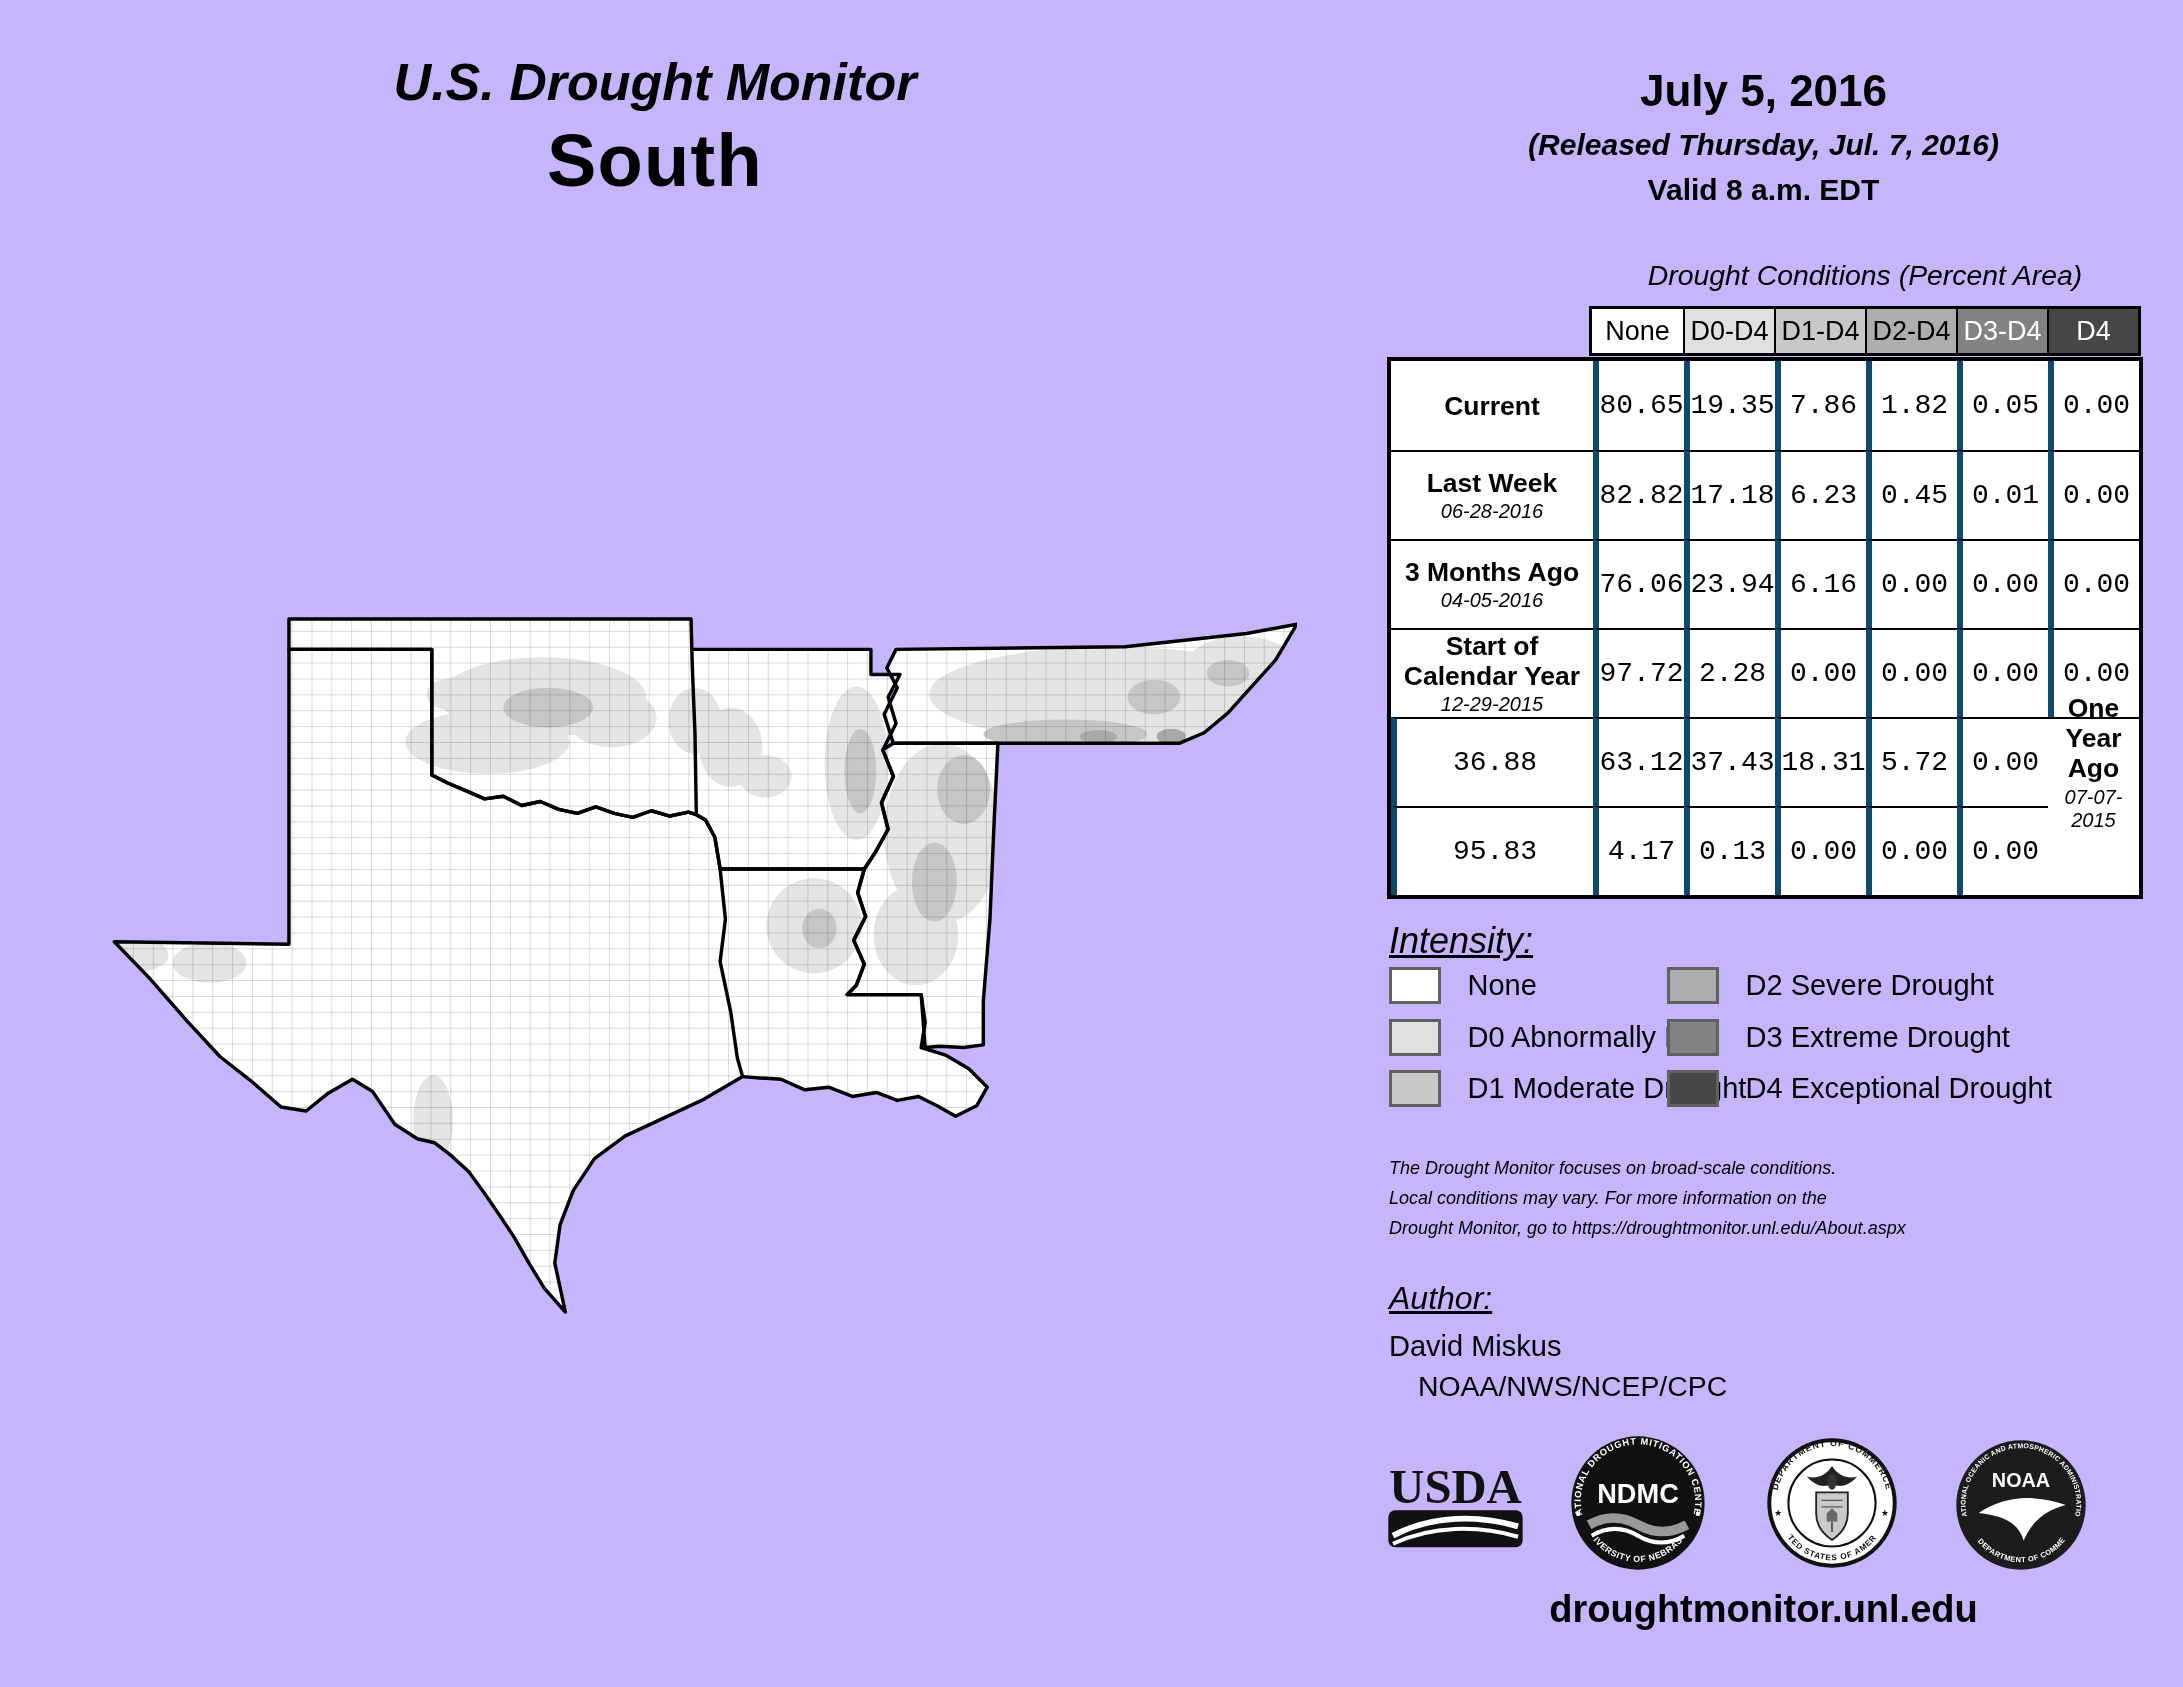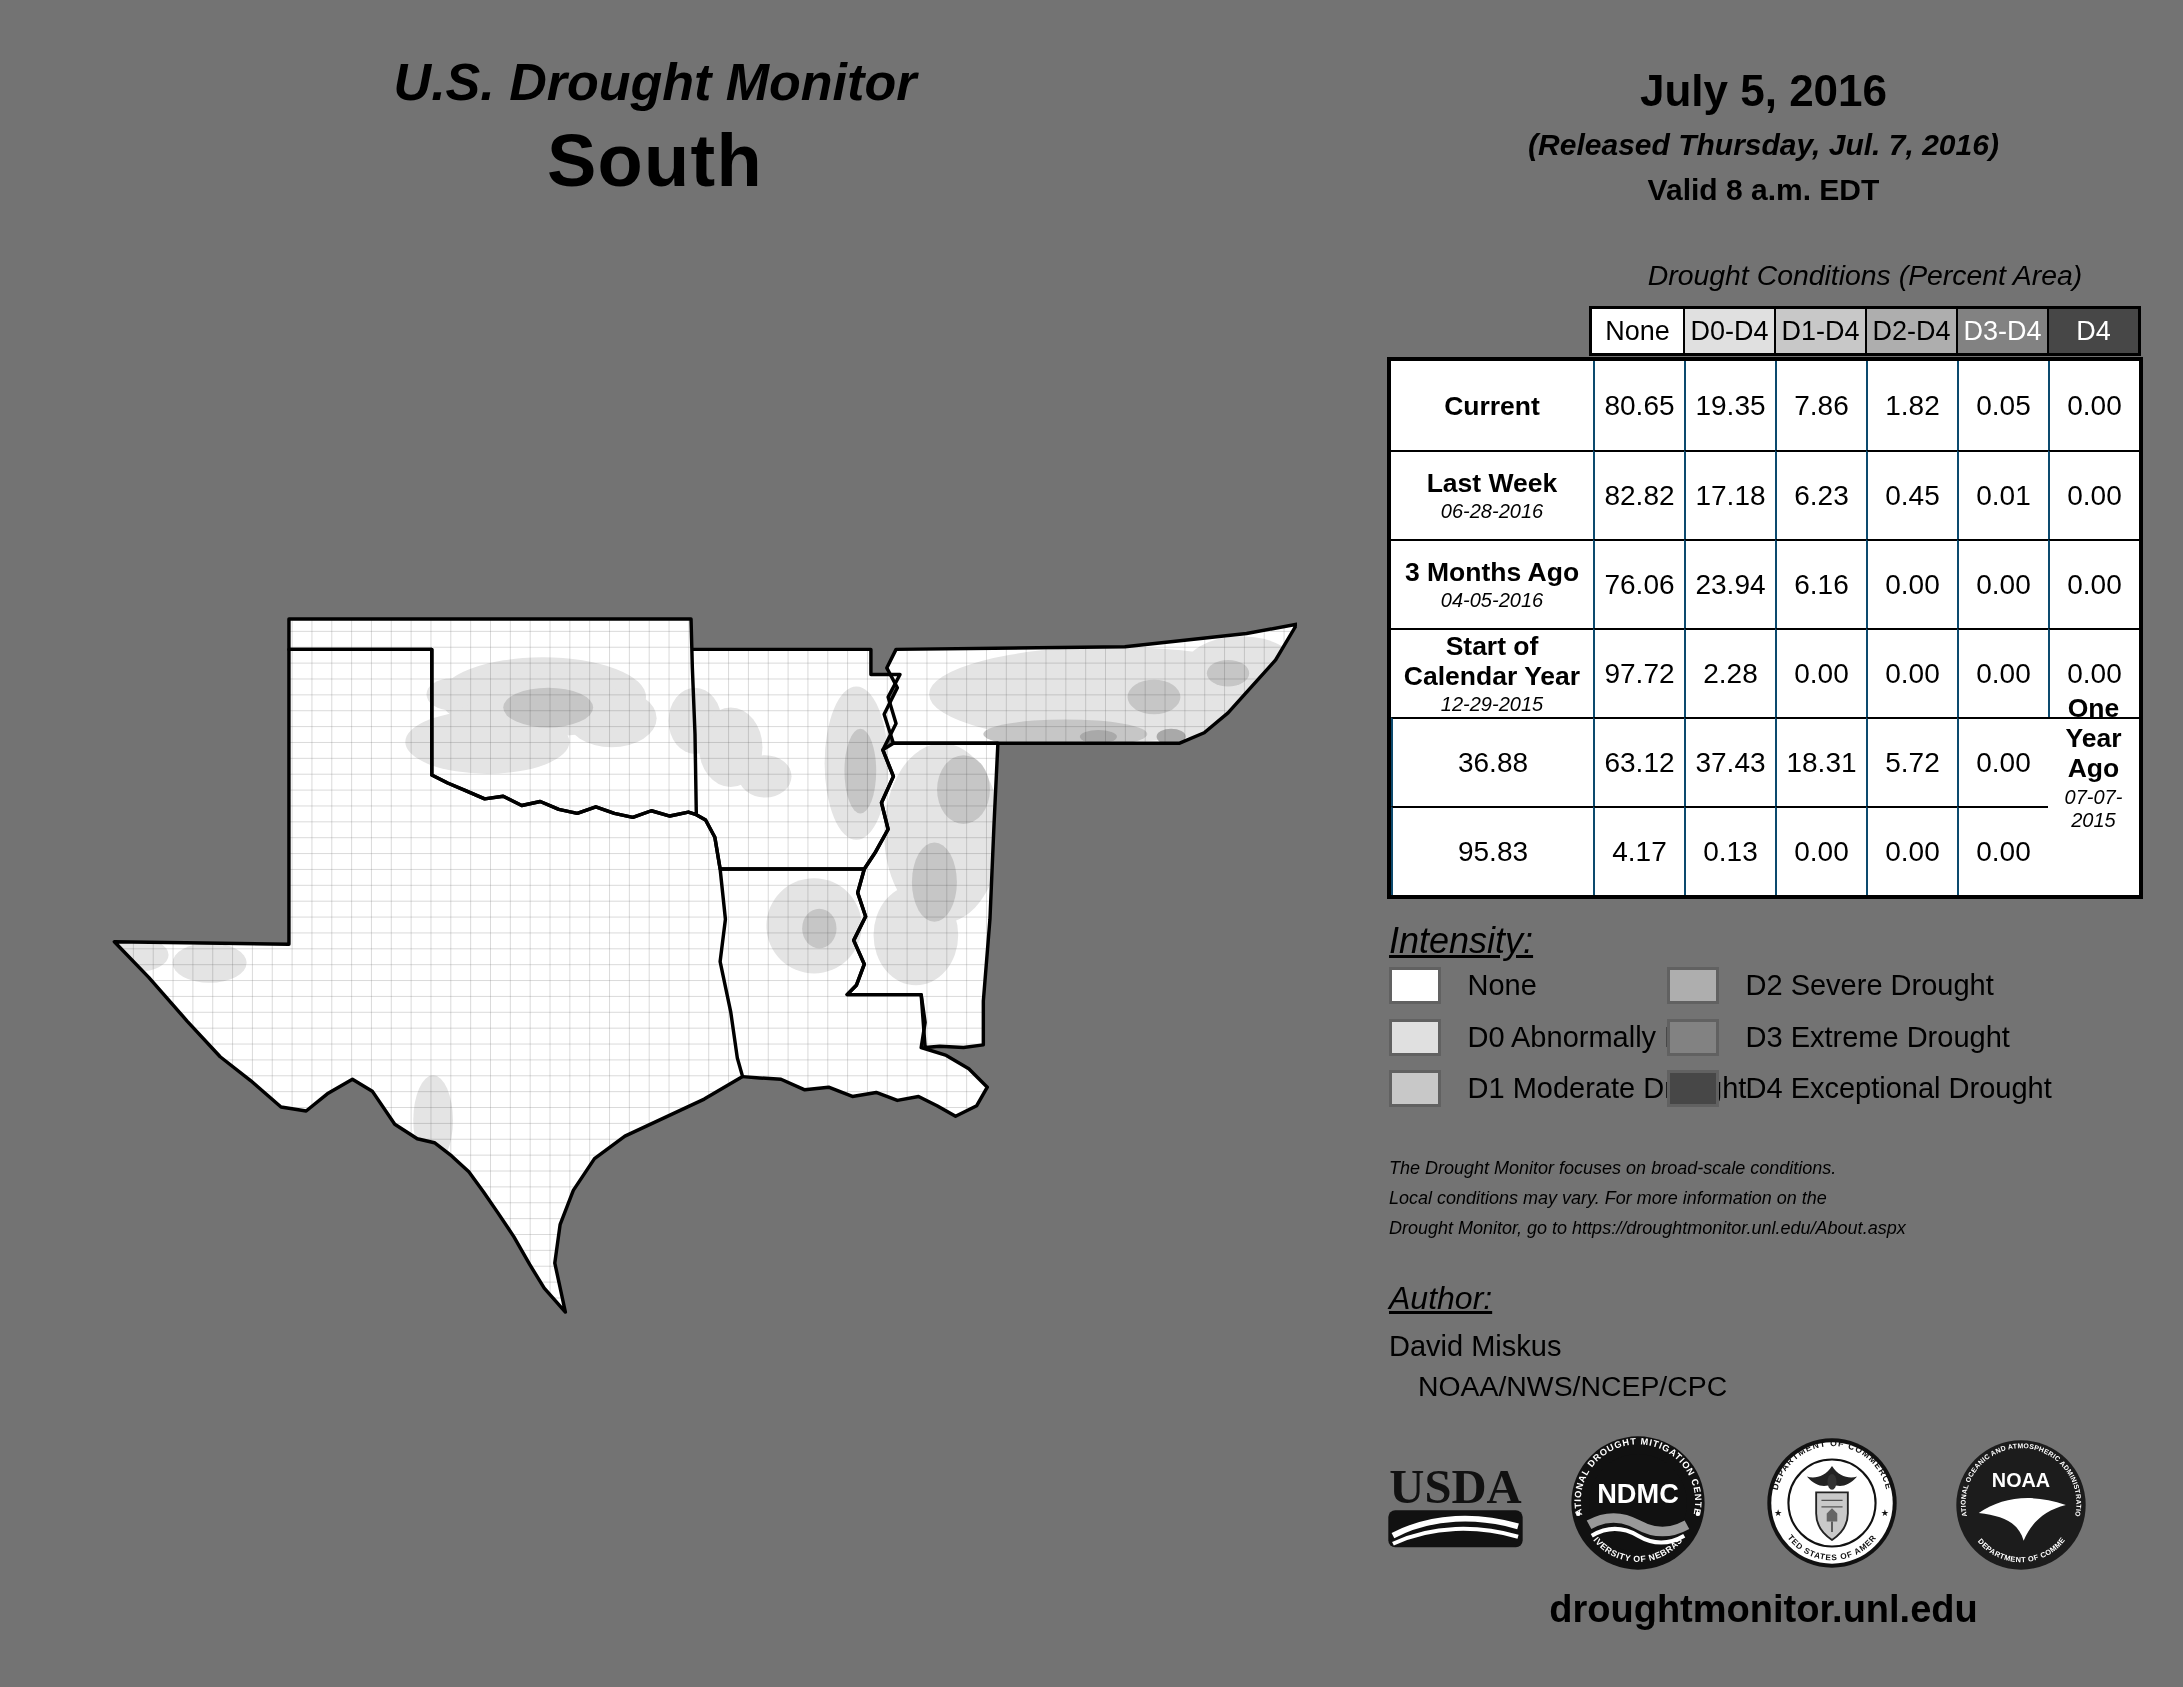--- a/index.html
+++ b/index.html
@@ -1,16 +1,16 @@
 <!DOCTYPE html>
 <html style="font-size:10.6px"><head>
 <meta charset="utf-8">
 <style>
   html,body{margin:0;padding:0;background:#fff;}
-  #canvas{position:relative;width:2183px;height:1687px;background:#737373;overflow:hidden;
+  #canvas{position:relative;width:2183px;height:1687px;background:#c4b5fd;overflow:hidden;
           font-family:"Liberation Sans", sans-serif;color:#000;}
 
   
   .title1{position:absolute;left:225px;top:52px;width:860px;text-align:center;
           font-size:52px;font-weight:bold;font-style:italic;}
   .title2{position:absolute;left:225px;top:118px;width:860px;text-align:center;
           font-size:74px;font-weight:bold;letter-spacing:1.3px;}
 
   
   .dateblock{position:absolute;left:1389px;top:66px;width:749px;text-align:center;}
@@ -25,21 +25,21 @@
   .dm-header{position:absolute;left:202px;top:0;display:grid;grid-template-columns:repeat(6,91px);
              border:3.3px solid #000;background:#fff;box-sizing:content-box;}
   .hcell{height:44px;display:flex;align-items:center;justify-content:center;
          font-size:27px;border-left:2px solid #000;box-sizing:border-box;}
   .hcell:first-child{border-left:none;}
   .hcell.lt{color:#fff;}
   .dm-body{position:absolute;left:0;top:51px;display:grid;
            grid-template-columns:202px repeat(6,91px);grid-auto-rows:89px;
            border:4px solid #000;background:#fff;}
   .cell{box-sizing:border-box;display:flex;align-items:center;justify-content:center;}
-  .cell.vborder{border-left:2px solid #0c4a6e;}
+  .cell.vborder{border-left:6px solid #0c4a6e;font-family:Liberation Mono, monospace;}
   .cell.rt{border-top:2.6px solid #000;}
   .num{font-size:28px;}
   .lab{flex-direction:column;padding:0 5.3px;text-align:center;}
   .lab .rl{font-size:26.5px;font-weight:bold;line-height:30px;}
   .lab .rd{font-size:20px;font-style:italic;margin-top:2.6px;}
 
   
   .intensity{position:absolute;left:1389px;top:920px;font-size:36px;font-style:italic;
              text-decoration:underline;}
   .legend{position:absolute;left:1389px;top:967px;}

